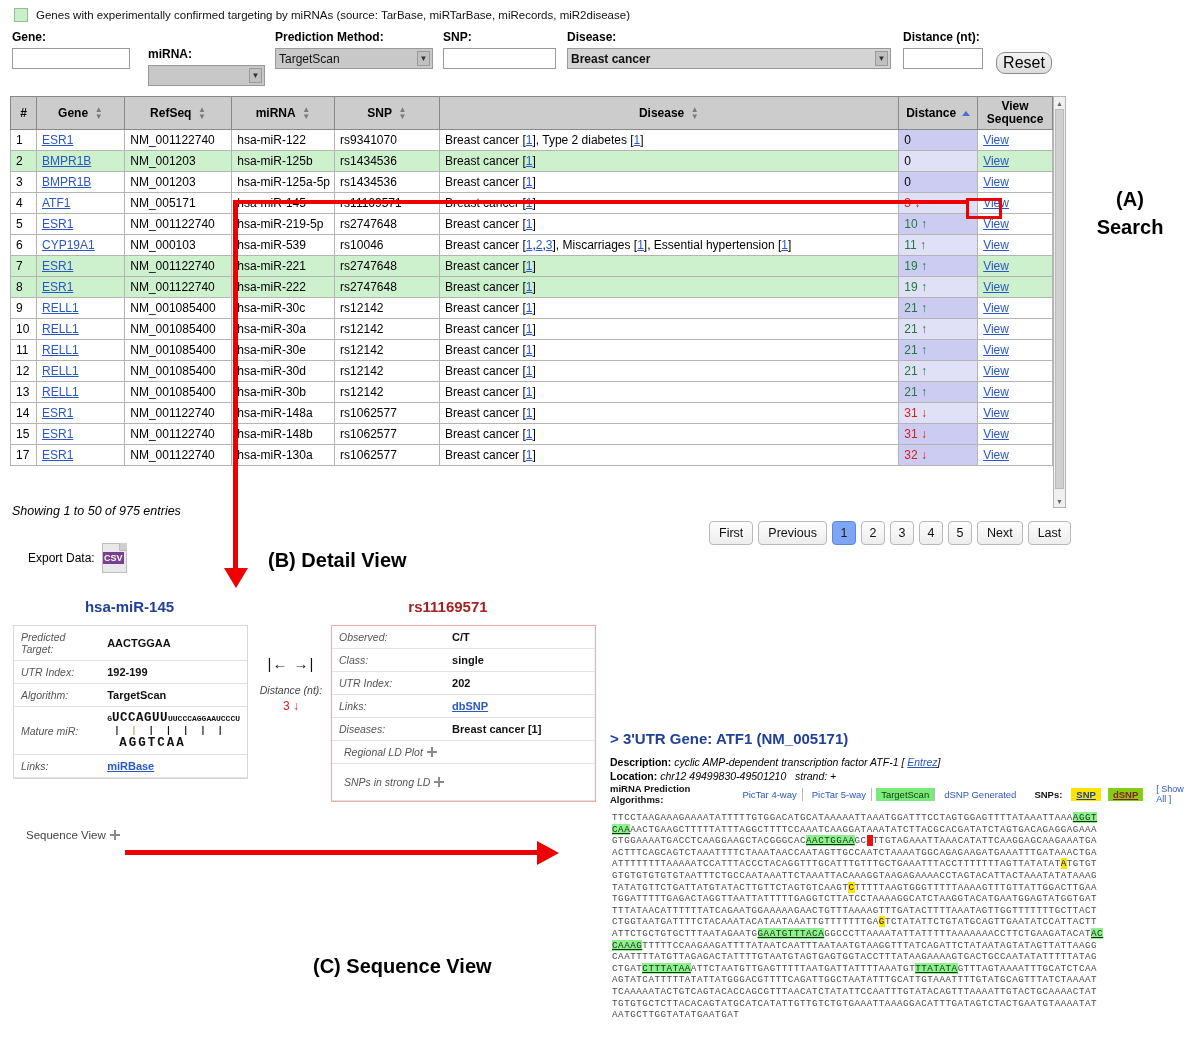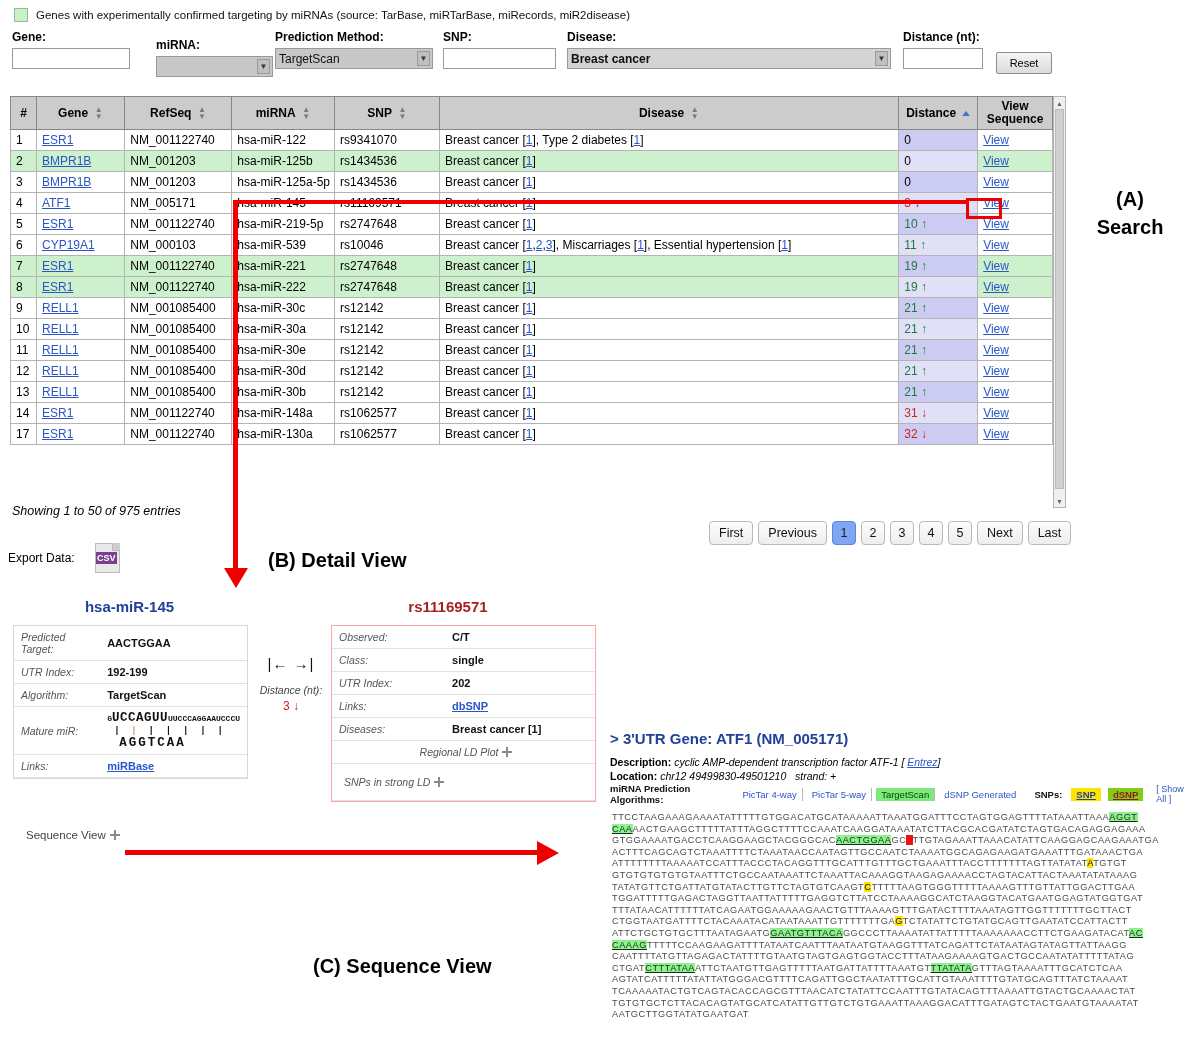--- a/index.html
+++ b/index.html
@@ -35,21 +35,21 @@
   .sel .arrow {
     position:absolute; right:2px; top:2px; bottom:2px; width:13px;
     background:#c0c0c0; border:1px solid #9a9a9a;
     display:flex; align-items:center; justify-content:center;
     font-size:8px; line-height:1; color:#333;
   }
   .sel.wide { background:#d4d4d4;font-weight:bold; }
   #btn-reset {
     position:absolute; left:996px; top:52px; width:56px; height:22px;
     background:linear-gradient(#f4f4f4,#dcdcdc); border:1px solid #8c8c8c;
-    border-radius:2px; font-size:11px; display:flex; align-items:center; justify-content:center;
+    border-radius:9px; font-size:16px; display:flex; align-items:center; justify-content:center;
   }
 
   
   #tablewrap { position:absolute; left:10px; top:96px; width:1053px; }
   table.rt { border-collapse:collapse; width:1043px; table-layout:fixed; font-size:12px; }
   table.rt th {
     background:#cccccc; border:1px solid #888; font-size:12px; font-weight:bold;
     padding:3px 4px; text-align:center; vertical-align:middle; position:relative;
   }
   table.rt td {
@@ -75,21 +75,21 @@
 
   
   #tblscroll { position:absolute; left:1053px; top:96px; width:13px; height:412px;
                background:#f0f0f0; border:1px solid #b4b4b4; }
   #tblscroll .thumb { position:absolute; left:1px; right:1px; top:12px; height:380px; background:#d0d0d0; border:1px solid #bbb; }
   #tblscroll .ar { position:absolute; left:0; right:0; height:12px; font-size:7px; color:#666;
                    display:flex; align-items:center; justify-content:center; }
   #tblscroll .ar.t { top:0; } #tblscroll .ar.b { bottom:0; }
 
   #showing { position:absolute; left:12px; top:504px; font-style:italic; font-size:12.5px; }
-  #exportrow { position:absolute; left:8px; top:543px; display:flex; align-items:center; gap:20px; }
+  #exportrow { position:absolute; left:28px; top:543px; display:flex; align-items:center; gap:7px; }
   .csvicon { width:25px; height:30px; position:relative; }
   .csvicon .pg { position:absolute; inset:0; background:#e9e9e9; border:1px solid #bdbdbd; }
   .csvicon .fold { position:absolute; right:0; top:0; width:8px; height:8px; background:#cfcfcf;
                    border-left:1px solid #bdbdbd; border-bottom:1px solid #bdbdbd; }
   .csvicon .tag { position:absolute; left:1px; top:9px; width:21px; height:12px; background:#7b3f8f;
                   color:#fff; font-size:9px; font-weight:bold; display:flex; align-items:center; justify-content:center; }
 
   
   #pager { position:absolute; left:709px; top:521px; display:flex; gap:5px; }
   .pbtn { height:24px; min-width:24px; padding:0 9px; border:1px solid #b9b9b9; border-radius:4px;
@@ -141,21 +141,21 @@
   #algos .chip { padding:1px 5px; color:#2a56c6; border-right:1px solid #b9b9b9; white-space:nowrap; }
   #algos .chip.on { background:#7bea7b; color:#0a3a0a; }
   #algos .chip.last { border-right:none; }
   #algos .snplbl { font-weight:bold; margin:0 5px 0 9px; color:#111; }
   #algos .snpchip { padding:1px 5px; font-weight:bold; text-decoration:underline; }
   #algos .snpchip.yellow { background:#ffe400; color:#20409a; }
   #algos .snpchip.red { background:#84cc16; color:#8b1a1a; margin-left:3px; }
   #algos .showall { margin-left:9px; color:#2a56c6; font-size:9px; }
 
   #seq { position:absolute; left:612px; top:812px; width:580px;
-         font-family:Liberation Sans, sans-serif; font-size:9.2px; line-height:11.6px;
+         font-family:Liberation Mono, monospace; font-size:9.2px; line-height:11.6px;
          letter-spacing:.55px; color:#4a4a4a; white-space:pre; }
   #seq .hl { background:#8ff08f; color:#103010; text-decoration:underline; }
   #seq .y { background:#ffe400; color:#111; }
   #seq .r { background:#ee1111; color:#ee1111; }
 
   
   .anno { position:absolute; font-weight:bold; color:#000; }
   #anno-a { left:1075px; top:185px; font-size:20px; text-align:center; width:110px; line-height:28px; }
   #anno-b { left:268px; top:549px; font-size:20px; }
   #anno-c { left:313px; top:955px; font-size:20px; }
@@ -172,21 +172,21 @@
   <span class="txt">Genes with experimentally confirmed targeting by miRNAs (source: TarBase, miRTarBase, miRecords, miR2disease)</span>
 </div>
 
 <div id="searchform">
 
   <div class="fld" style="left:2px; top:0; width:120px;">
     <span class="lbl">Gene:</span>
     <input class="tbox" style="width: 118px;" value="">
   </div>
 
-  <div class="fld" style="left:138px; top:8px; width:118px;margin-left:8px;">
+  <div class="fld" style="left:138px; top:17px; width:118px;">
     <span class="lbl">miRNA:</span>
     <div class="sel" style="width:117px;">
       <span></span>
       <span class="arrow">▼</span>
     </div>
   </div>
 
   <div class="fld" style="left:265px; top:0; width:160px;">
     <span class="lbl">Prediction Method:</span>
     <div class="sel" style="width:158px;">
@@ -419,20 +419,30 @@
           <td>14</td>
           <td><a class="lnk" href="#">ESR1</a></td>
           <td>NM_001122740</td>
           <td>hsa-miR-148a</td>
           <td>rs1062577</td>
           <td>Breast cancer [<a class="ref" href="#">1</a>]</td>
           <td class="dist"><span class="down">31</span> <span class="down">↓</span></td>
           <td><a class="lnk" href="#">View</a></td>
         </tr>
         <tr>
+          <td>15</td>
+          <td><a class="lnk" href="#">ESR1</a></td>
+          <td>NM_001122740</td>
+          <td>hsa-miR-148b</td>
+          <td>rs1062577</td>
+          <td>Breast cancer [<a class="ref" href="#">1</a>]</td>
+          <td class="dist"><span class="down">31</span> <span class="down">↓</span></td>
+          <td><a class="lnk" href="#">View</a></td>
+        </tr>
+        <tr>
           <td>17</td>
           <td><a class="lnk" href="#">ESR1</a></td>
           <td>NM_001122740</td>
           <td>hsa-miR-130a</td>
           <td>rs1062577</td>
           <td>Breast cancer [<a class="ref" href="#">1</a>]</td>
           <td class="dist"><span class="down">32</span> <span class="down">↓</span></td>
           <td><a class="lnk" href="#">View</a></td>
         </tr>
       </tbody>
@@ -525,21 +535,21 @@
     </tr>
     <tr>
       <td class="k">Links:</td>
       <td class="v"><a class="lnk" href="#">dbSNP</a></td>
     </tr>
     <tr>
       <td class="k">Diseases:</td>
       <td class="v">Breast cancer [1]</td>
     </tr>
     <tr>
-      <td class="k" style="text-align:center; padding-left:12px; width:auto;" colspan="2">
+      <td class="k" style="text-align:left; padding-left:12px; width:auto;" colspan="2">
         <span>Regional LD Plot</span><span class="plusicon"></span>
       </td>
     </tr>
     <tr>
       <td class="k" style="text-align:left; padding-left:12px; width:auto; padding-top:12px; padding-bottom:12px;" colspan="2">
         <span>SNPs in strong LD</span><span class="plusicon"></span>
       </td>
     </tr>
   </tbody>
     </table>

